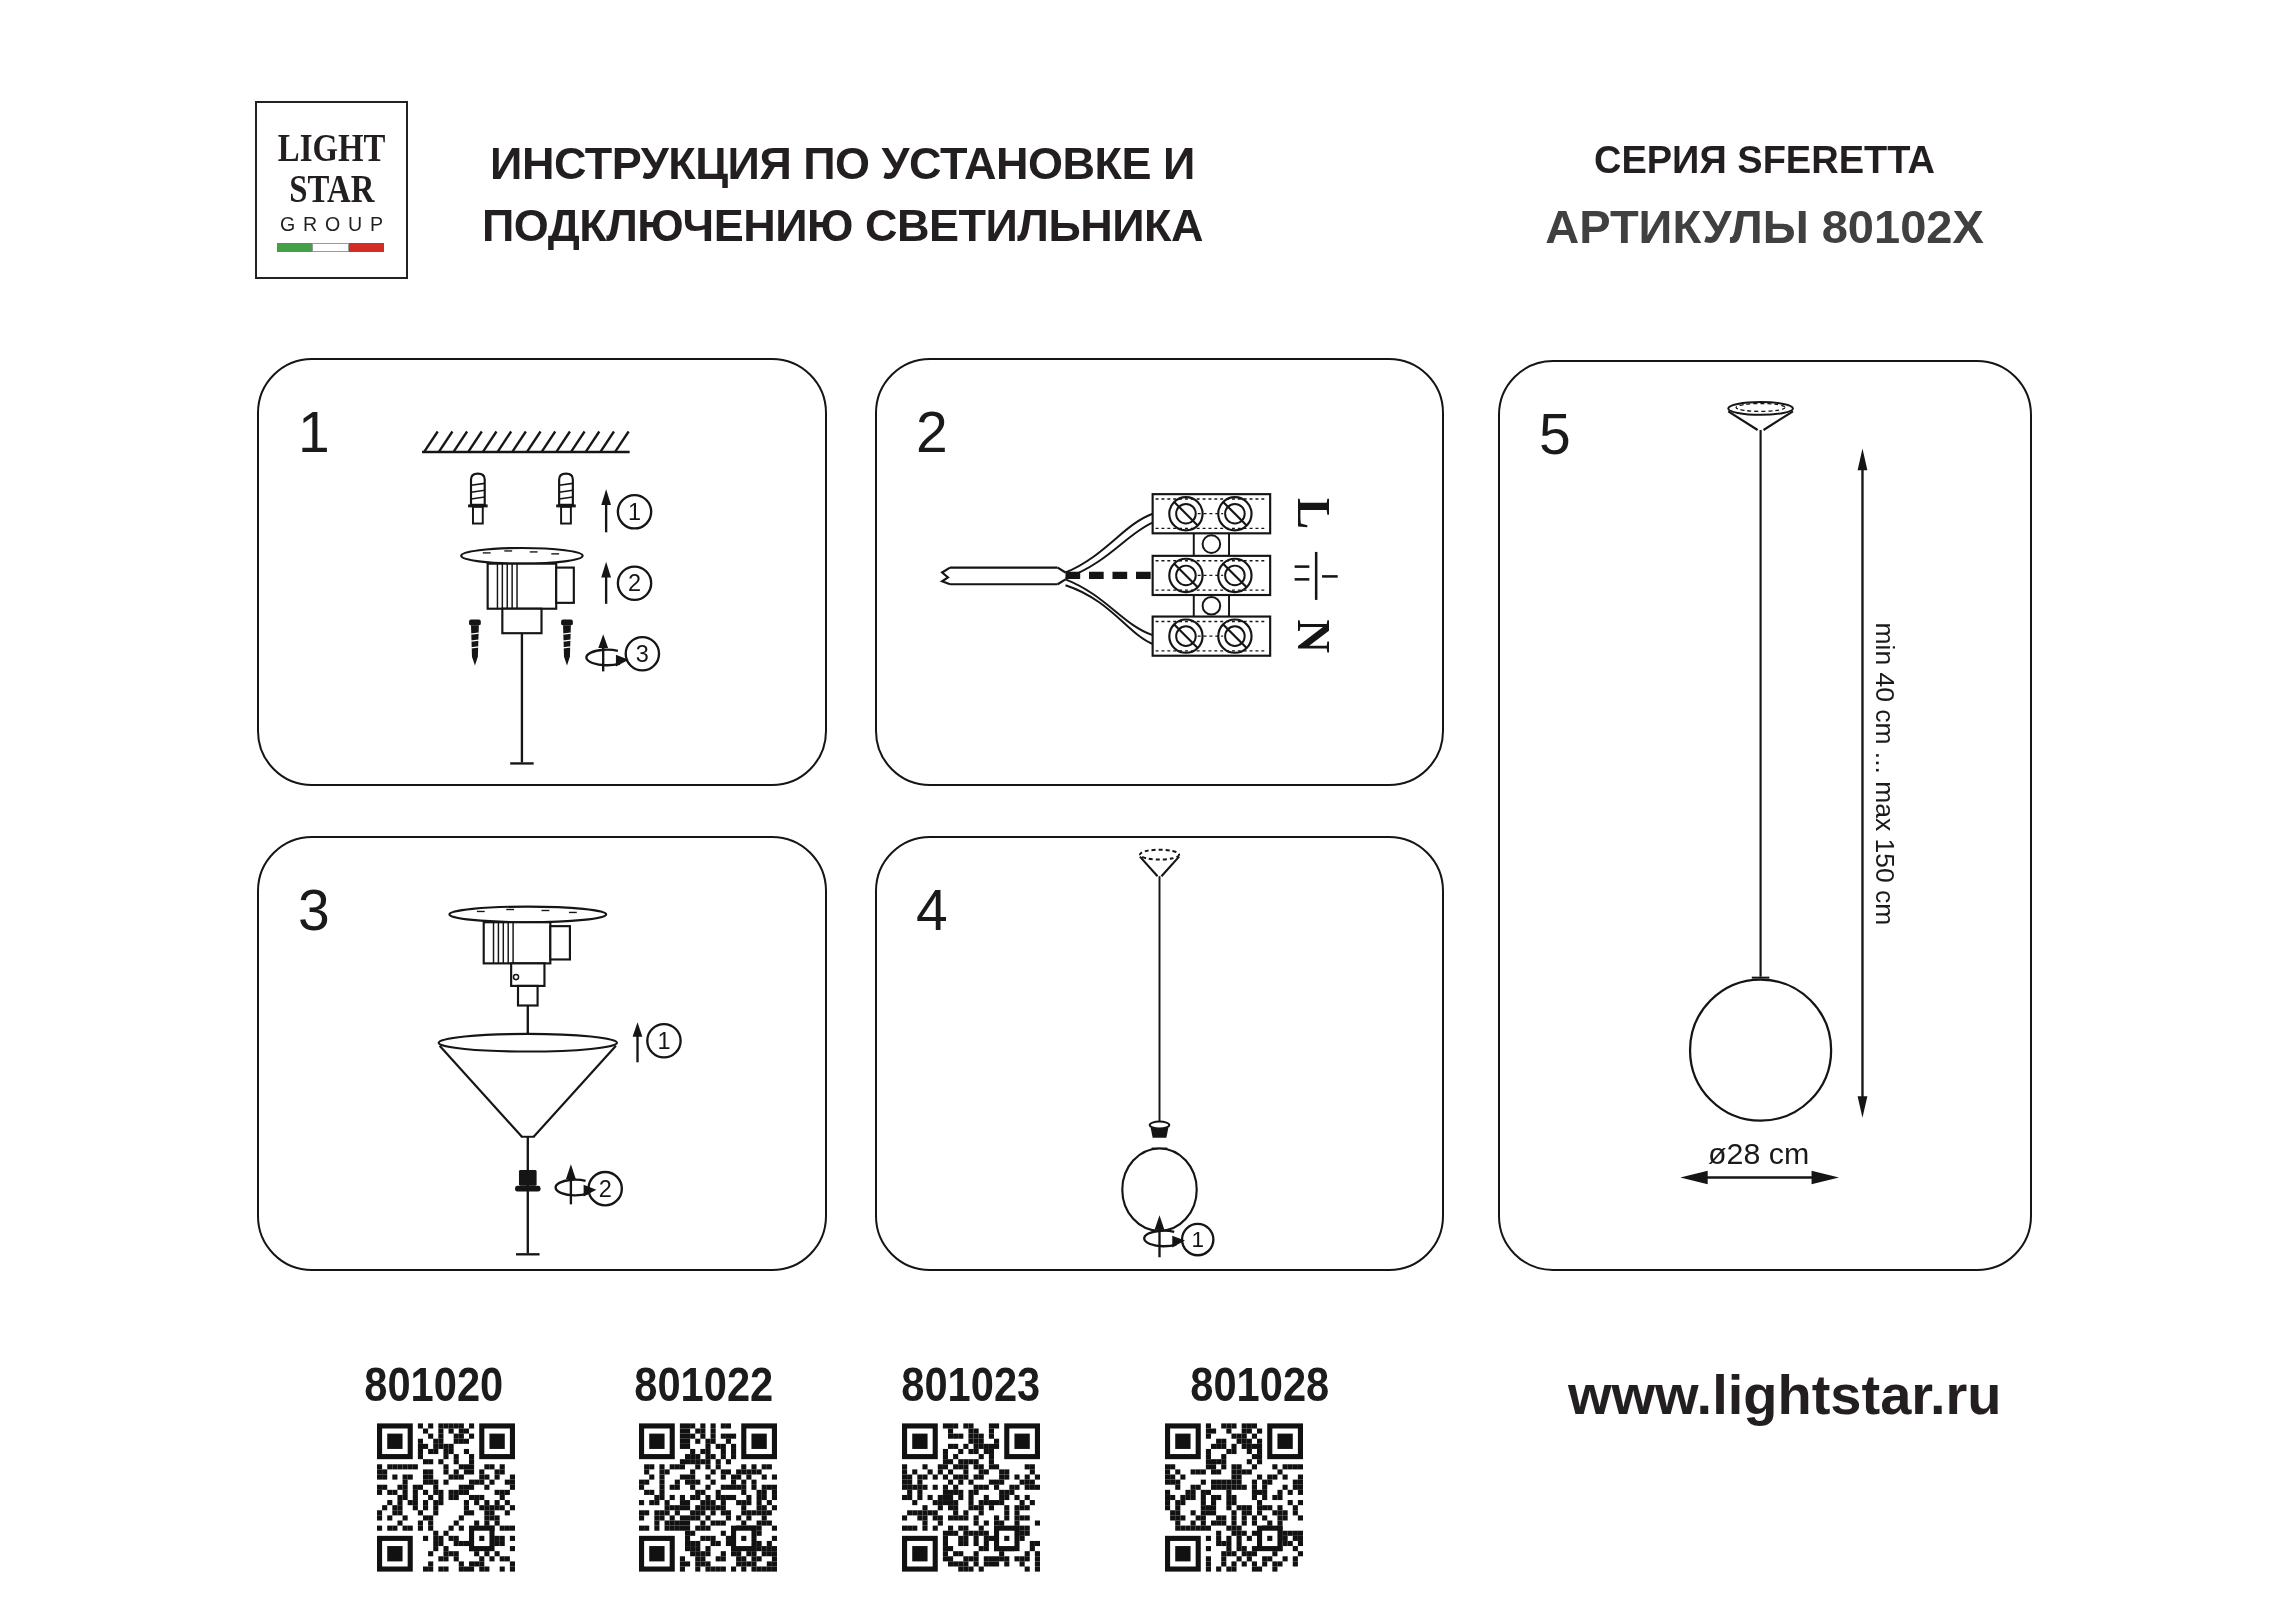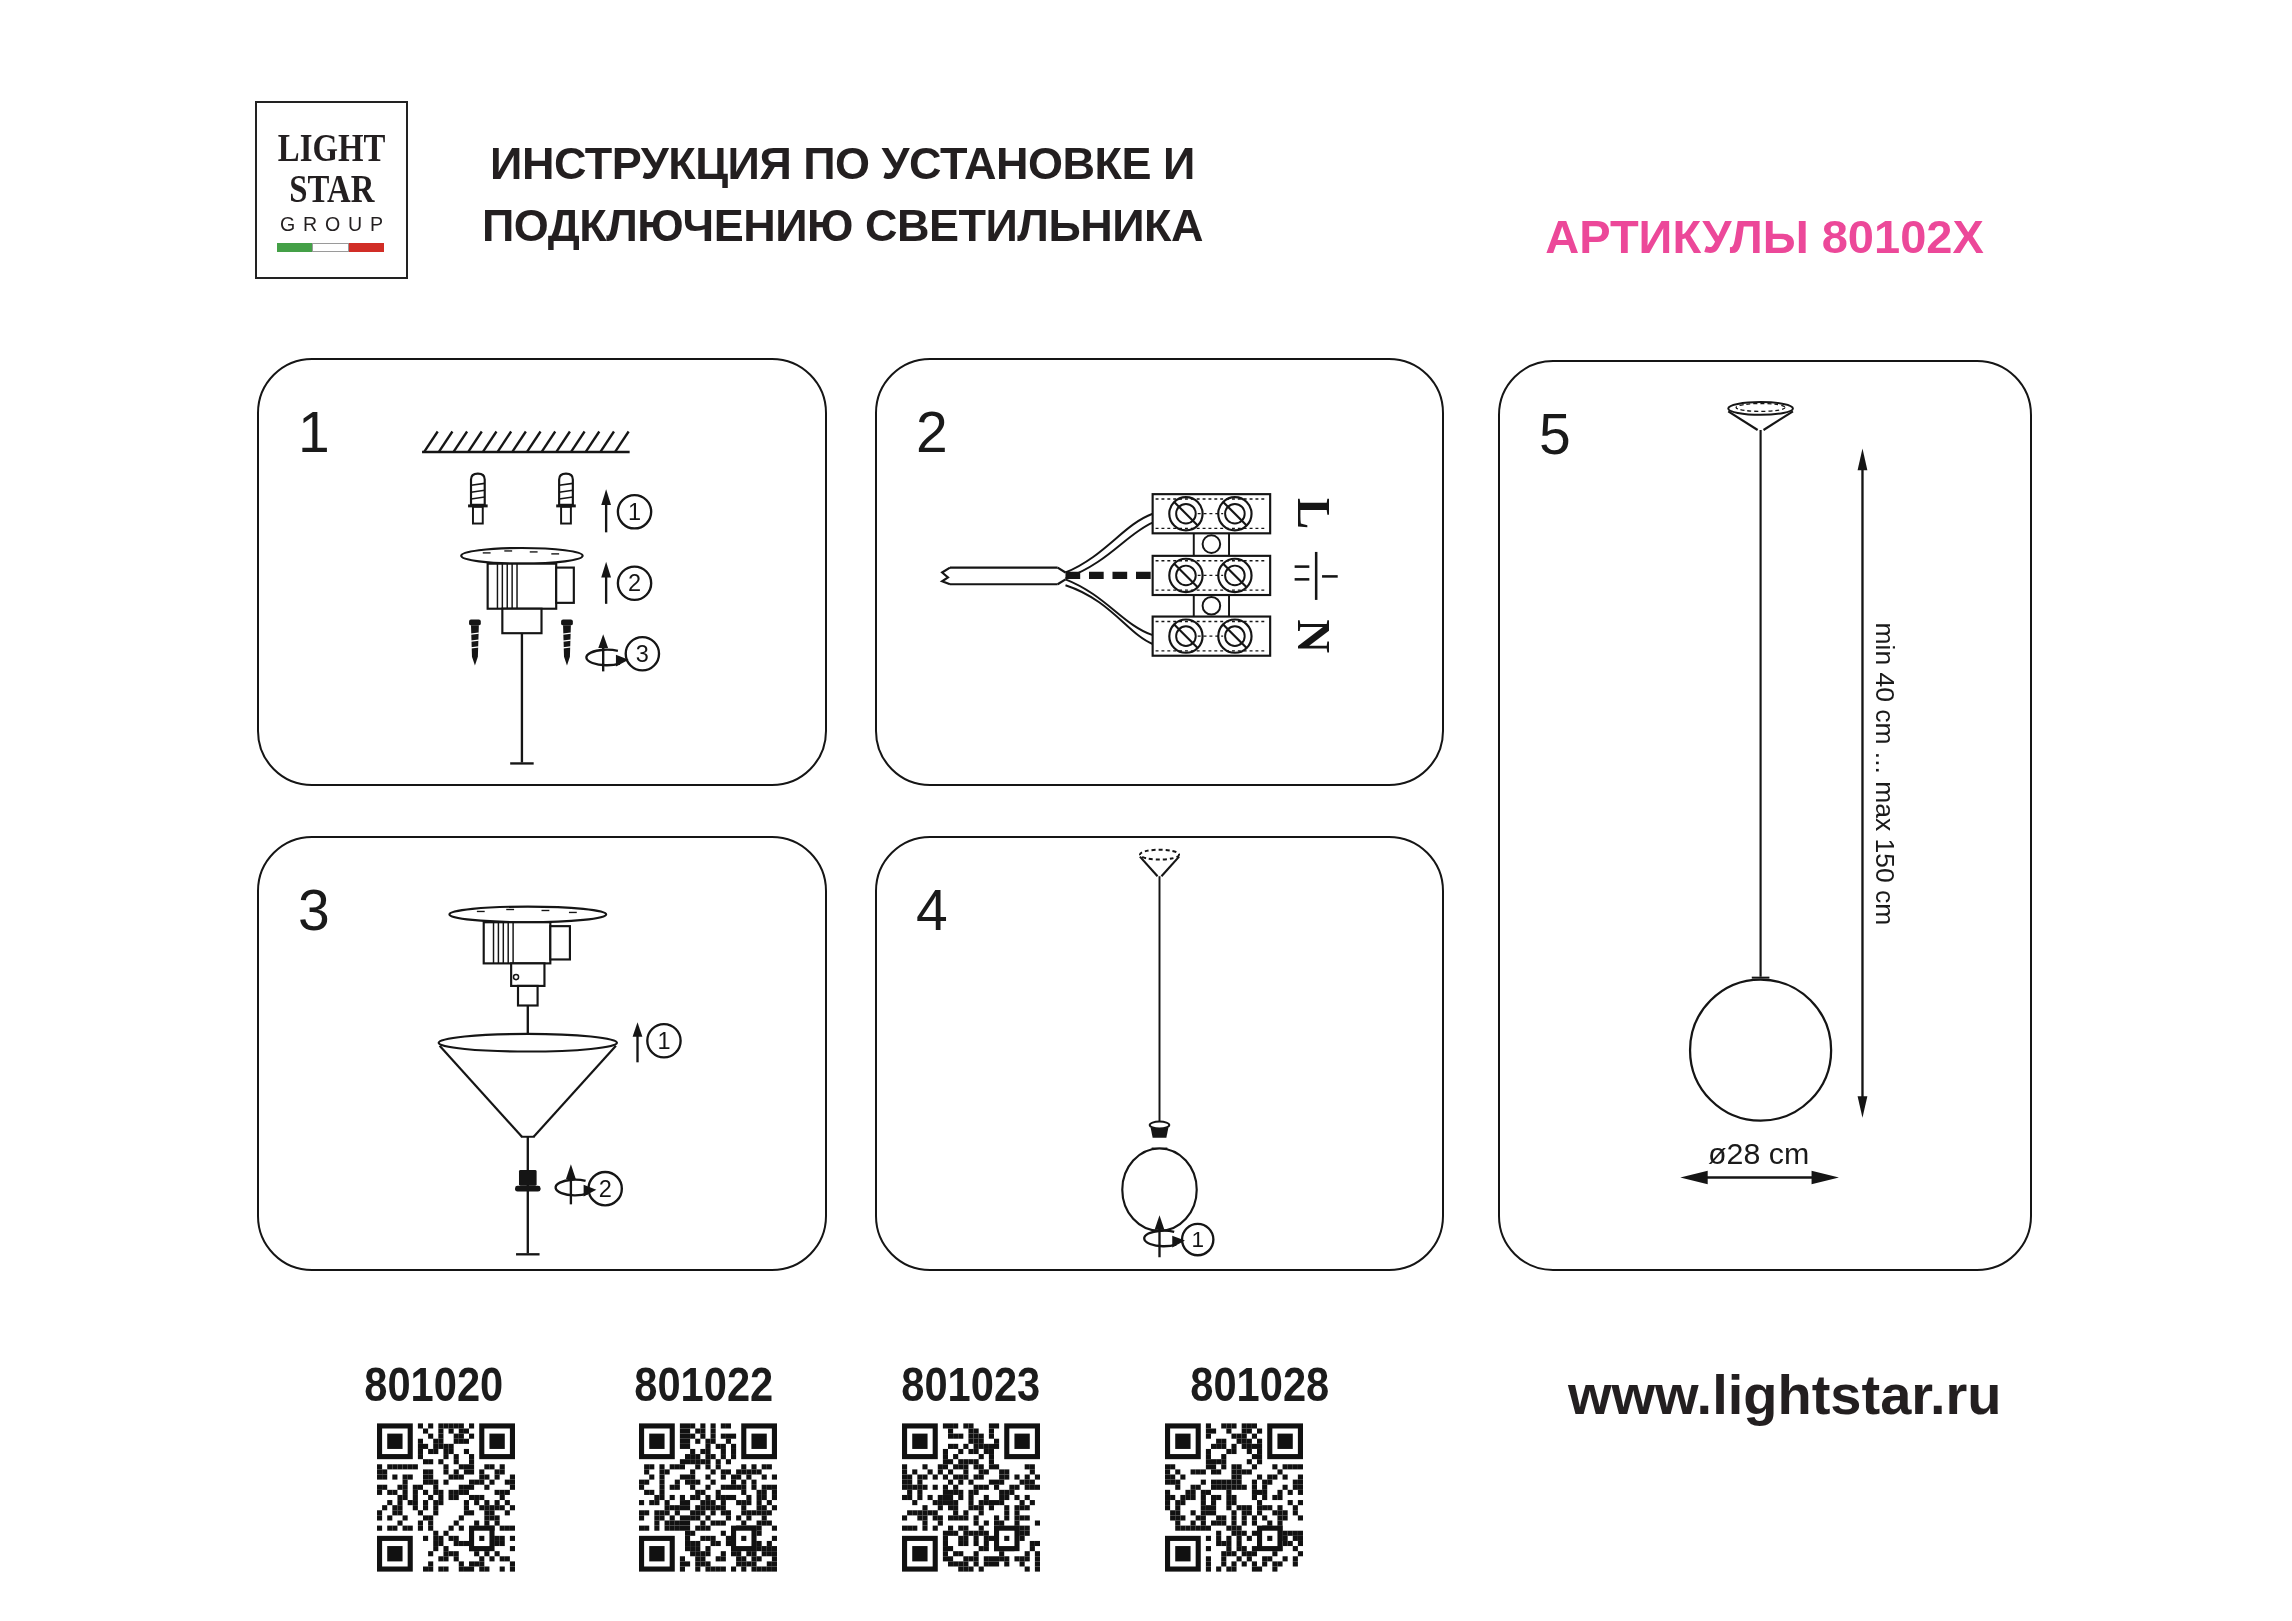--- a/index.html
+++ b/index.html
@@ -10,21 +10,21 @@
   #logo-box{left:255px;top:101px;width:149px;height:174px;border:2px solid #222;
             display:flex;flex-direction:column;align-items:center;justify-content:center;gap:2px;}
   .logo-line{font-family:"Liberation Serif","DejaVu Serif",serif;font-weight:bold;font-size:40px;
              line-height:39px;transform:scaleX(0.82);letter-spacing:0px;color:#231f20;}
   .logo-group{font-size:19.6px;letter-spacing:7.8px;margin:2.9px 0 5.9px 7.8px;color:#231f20;}
   .flag{display:flex;width:110px;height:8.8px;}
   .flag>div{height:100%;}
   #title{left:421px;top:133px;width:843px;text-align:center;font-weight:bold;font-size:45px;
          line-height:62px;letter-spacing:-0.5px;color:#231f20;}
   #series{left:1500px;top:139px;width:529px;text-align:center;font-weight:bold;font-size:38px;color:#231f20;}
-  #artikul{left:1500px;top:209px;width:529px;text-align:center;font-weight:bold;font-size:47px;color:#ec4899;}
+  #artikul{left:1500px;top:199px;width:529px;text-align:center;font-weight:bold;font-size:47px;color:#404040;}
   
   .panel{border:2.5px solid #151515;border-radius:55px;background:#fff;}
   #p1{left:257px;top:358px;width:566px;height:424px;}
   #p2{left:875px;top:358px;width:565px;height:424px;}
   #p3{left:257px;top:836px;width:566px;height:431px;}
   #p4{left:875px;top:836px;width:565px;height:431px;}
   #p5{left:1498px;top:360px;width:530px;height:907px;}
   .pnum{position:absolute;left:39px;top:39px;font-size:57px;font-weight:500;color:#1a1a1a;}
   .panel svg{position:absolute;left:0;top:0;width:100%;height:100%;}
   text{font-family:"Liberation Sans",sans-serif;}
@@ -49,20 +49,21 @@
       <div style="width:37px;background:#fff;border:1px solid #9a9a9a;box-sizing:border-box;"></div>
       <div style="width:35px;background:#d12d26;"></div>
     </div>
   </div>
 
   <div class="abs" id="title">
     <div>ИНСТРУКЦИЯ ПО УСТАНОВКЕ И</div>
     <div>ПОДКЛЮЧЕНИЮ СВЕТИЛЬНИКА</div>
   </div>
 
+  <div class="abs" id="series">СЕРИЯ SFERETTA</div>
   <div class="abs" id="artikul">АРТИКУЛЫ 80102X</div>
 
   <div class="abs panel" id="p1">
     <div class="pnum">1</div>
     <svg viewBox="0 0 577 433">
       <g stroke="#151515" stroke-width="2.4" fill="none">
         <line x1="166" y1="94" x2="378" y2="94"></line>
         <line x1="168" y1="94" x2="182" y2="73"></line>
           <line x1="183" y1="94" x2="197" y2="73"></line>
         <line x1="198" y1="94" x2="212" y2="73"></line>

